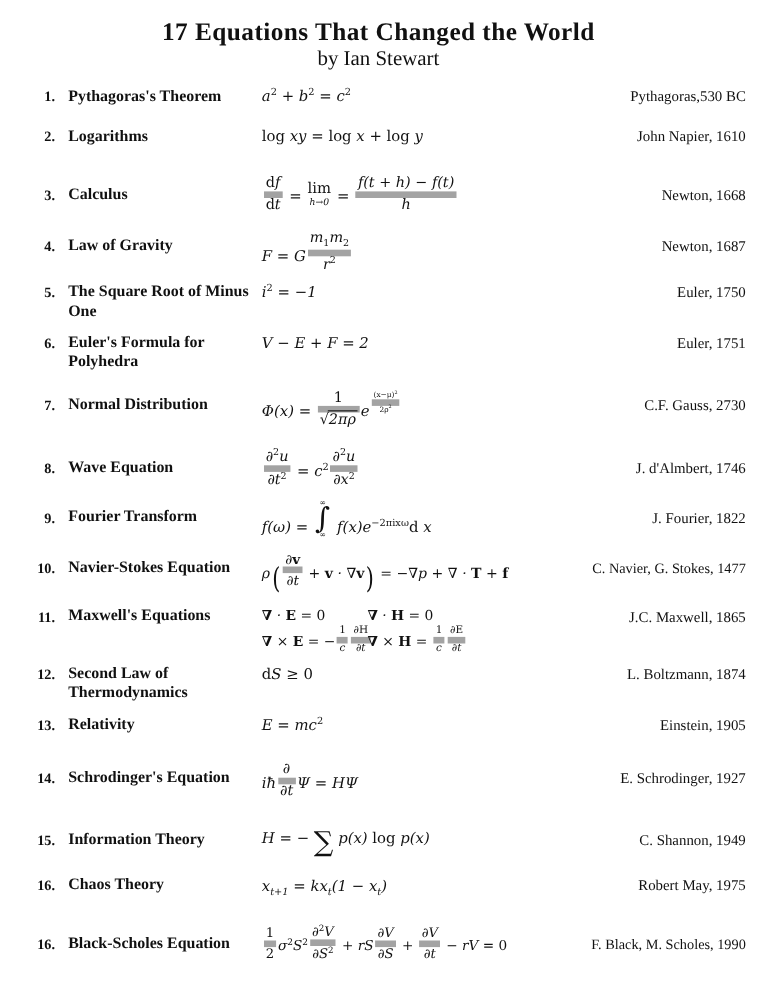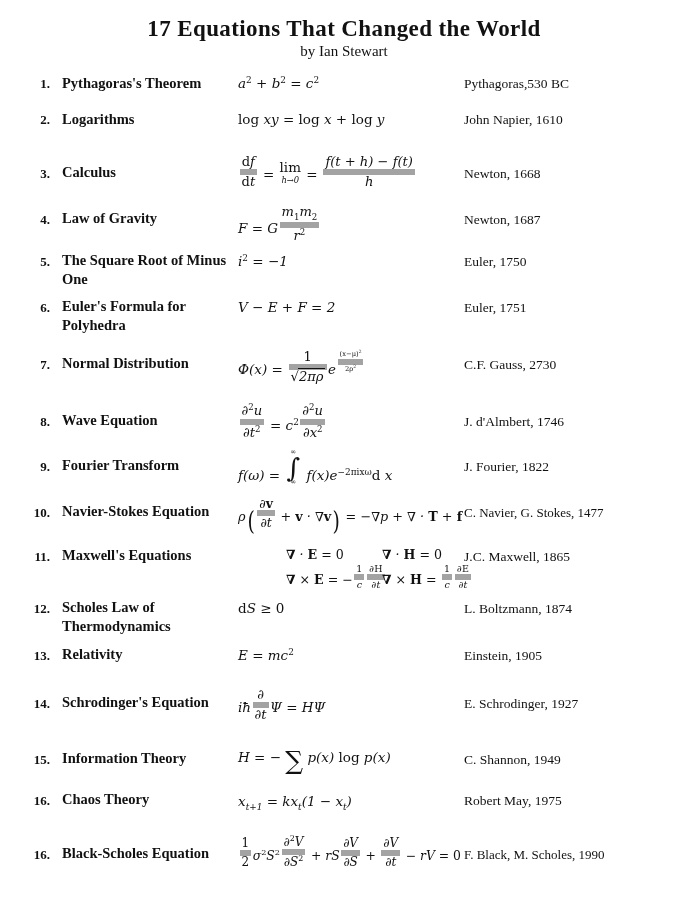--- a/index.html
+++ b/index.html
@@ -28,42 +28,42 @@
     text-align: center;
     padding-top: 16px;
   }
   .title-main {
     font-size: 23px;
     font-weight: bold;
     letter-spacing: 0.4px;
     line-height: 1.12;
   }
   .title-sub {
-    font-size: 15px;
+    font-size: 19px;
     font-weight: normal;
     line-height: 1.15;
     margin-top: 1px;
   }
 
   
   table.eqtable {
     width: 648px;
     margin: 14px auto 0 auto;
     border-collapse: collapse;
     table-layout: fixed;
   }
   table.eqtable td {
     vertical-align: top;
     padding: 0;
   }
 
   .col-num   { width: 40px;  text-align: right; padding-right: 12px !important; }
   .col-name  { width: 172px; }
   .col-eq    { width: 222px; padding-left: 4px !important; }
-  .col-attr  { width: 214px; text-align: left; padding-left: 4px !important; }
+  .col-attr  { width: 214px; text-align: right; padding-left: 4px !important; }
 
   .row-cell { padding-top: 0 !important; padding-bottom: 0 !important; }
 
   .num {
     font-size: 13px;
     font-weight: bold;
   }
   .name {
     font-size: 14.5px;
     font-weight: bold;
@@ -140,21 +140,21 @@
   .sqrt {
     border-top: 1px solid #111;
     padding: 0 1px 0 1px;
     margin-left: -1px;
   }
 
   .maxwell-grid {
     display: inline-block;
   }
   .maxwell-grid .mrow { white-space: nowrap; line-height: 1.42; }
-  .maxwell-grid .c1 { display: inline-block; width: 96px; margin-left: 48px; }
+  .maxwell-grid .c1 { display: inline-block; width: 96px; }
   .maxwell-grid .c2 { display: inline-block; }
 </style>
 </head>
 <body>
 
 <div id="page">
 
   <div class="title-block">
     <div class="title-main">17 Equations That Changed the World</div>
     <div class="title-sub">by Ian Stewart</div>
@@ -260,21 +260,21 @@
         <span class="math maxwell-grid" style="font-size:12.6px">
           <span class="mrow"><span class="c1"><span class="bf">∇</span> · <span class="bf">E</span> <span class="up">= 0</span></span><span class="c2"><span class="bf">∇</span> · <span class="bf">H</span> <span class="up">= 0</span></span></span><br>
           <span class="mrow"><span class="c1"><span class="bf">∇</span> × <span class="bf">E</span> <span class="up">=</span> −<span class="frac tiny"><span class="nu up">1</span><span class="de">c</span></span><span class="frac tiny"><span class="nu">∂<span class="up">H</span></span><span class="de">∂t</span></span></span><span class="c2"><span class="bf">∇</span> × <span class="bf">H</span> <span class="up">=</span> <span class="frac tiny"><span class="nu up">1</span><span class="de">c</span></span><span class="frac tiny"><span class="nu">∂<span class="up">E</span></span><span class="de">∂t</span></span></span></span>
         </span>
       </td>
       <td class="col-attr row-cell" style="padding-top:4px !important"><span class="attr">J.C. Maxwell, 1865</span></td>
     </tr>
 
     <tr style="height:50px">
       <td class="col-num row-cell" style="padding-top:5px !important"><span class="num">12.</span></td>
-      <td class="col-name row-cell" style="padding-top:4px !important"><span class="name">Scholes Law of Thermodynamics</span></td>
+      <td class="col-name row-cell" style="padding-top:4px !important"><span class="name">Second Law of Thermodynamics</span></td>
       <td class="col-eq row-cell" style="padding-top:5px !important">
         <span class="math"><span class="up">d</span>S ≥ <span class="up">0</span></span>
       </td>
       <td class="col-attr row-cell" style="padding-top:5px !important"><span class="attr">L. Boltzmann, 1874</span></td>
     </tr>
 
     <tr style="height:44px">
       <td class="col-num row-cell" style="padding-top:2px !important"><span class="num">13.</span></td>
       <td class="col-name row-cell" style="padding-top:1px !important"><span class="name">Relativity</span></td>
       <td class="col-eq row-cell" style="padding-top:2px !important">

